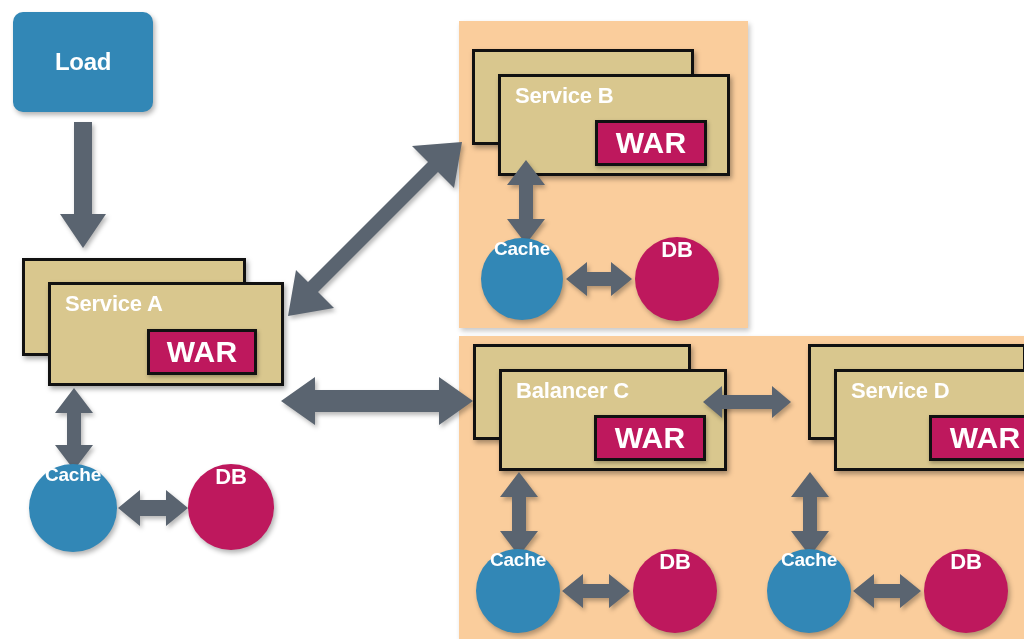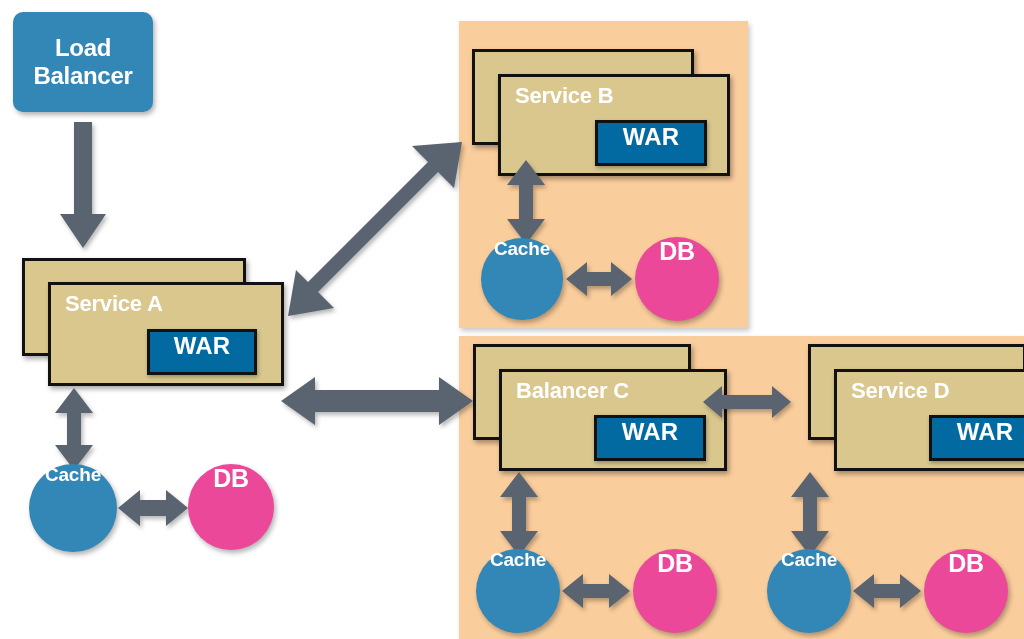--- a/index.html
+++ b/index.html
@@ -64,47 +64,47 @@
     left: 14px;
     top: 6px;
     color: #ffffff;
     font-weight: bold;
     font-size: 22px;
     white-space: nowrap;
     letter-spacing: -0.2px;
   }
   .war {
     position: absolute;
-    background: #0369a1;
+    background: #be185d;
     border: 3px solid #111111;
     box-sizing: border-box;
     display: flex;
-    align-items: flex-start;
+    align-items: center;
     justify-content: center;
     color: #ffffff;
     font-weight: bold;
-    font-size: 24px;
+    font-size: 30px;
     letter-spacing: 0.2px;
     box-shadow: 1px 2px 4px rgba(0,0,0,0.3);
   }
 
   
   .node-circle {
     position: absolute;
     border-radius: 50%;
     display: flex;
     align-items: flex-start;
     justify-content: center;
     color: #ffffff;
     font-weight: bold;
     box-shadow: 2px 3px 5px rgba(0,0,0,0.30);
     letter-spacing: -0.2px;
   }
   .cache { background: #3287b6; font-size: 19px; }
-  .db    { background: #ec4899; font-size: 25px; }
+  .db    { background: #be185d; font-size: 22px; }
 
   
   .arrow-svg {
     position: absolute;
     overflow: visible;
     pointer-events: none;
   }
   .arrow-shape {
     fill: #5a6470;
     filter: drop-shadow(2px 3px 2px rgba(0,0,0,0.28));
@@ -114,21 +114,20 @@
 <body>
 
 <div id="canvas">
 
   <div class="zone" style="left:459px; top:21px; width:289px; height:307px;"></div>
 
   <div class="zone" style="left:459px; top:336px; width:565px; height:303px;"></div>
 
   <div class="lb" style="left:13px; top:12px; width:140px; height:100px;">
     <div>Load</div>
-    <div>Balancer</div>
   </div>
 
   <svg class="arrow-svg" style="left:58px; top:122px; width:50px; height:128px;" viewBox="0 0 50 128">
     <polygon class="arrow-shape" points="16,0 34,0 34,92 48,92 25,126 2,92 16,92"></polygon>
   </svg>
 
   <div class="svc-stack" style="left:22px; top:258px; width:262px; height:128px;">
     <div class="svc-back" style="width:224px; height:98px;"></div>
     <div class="svc-front" style="left:26px; top:24px; width:236px; height:104px;padding-left:28px;">
       <div class="svc-title">Service A</div>

